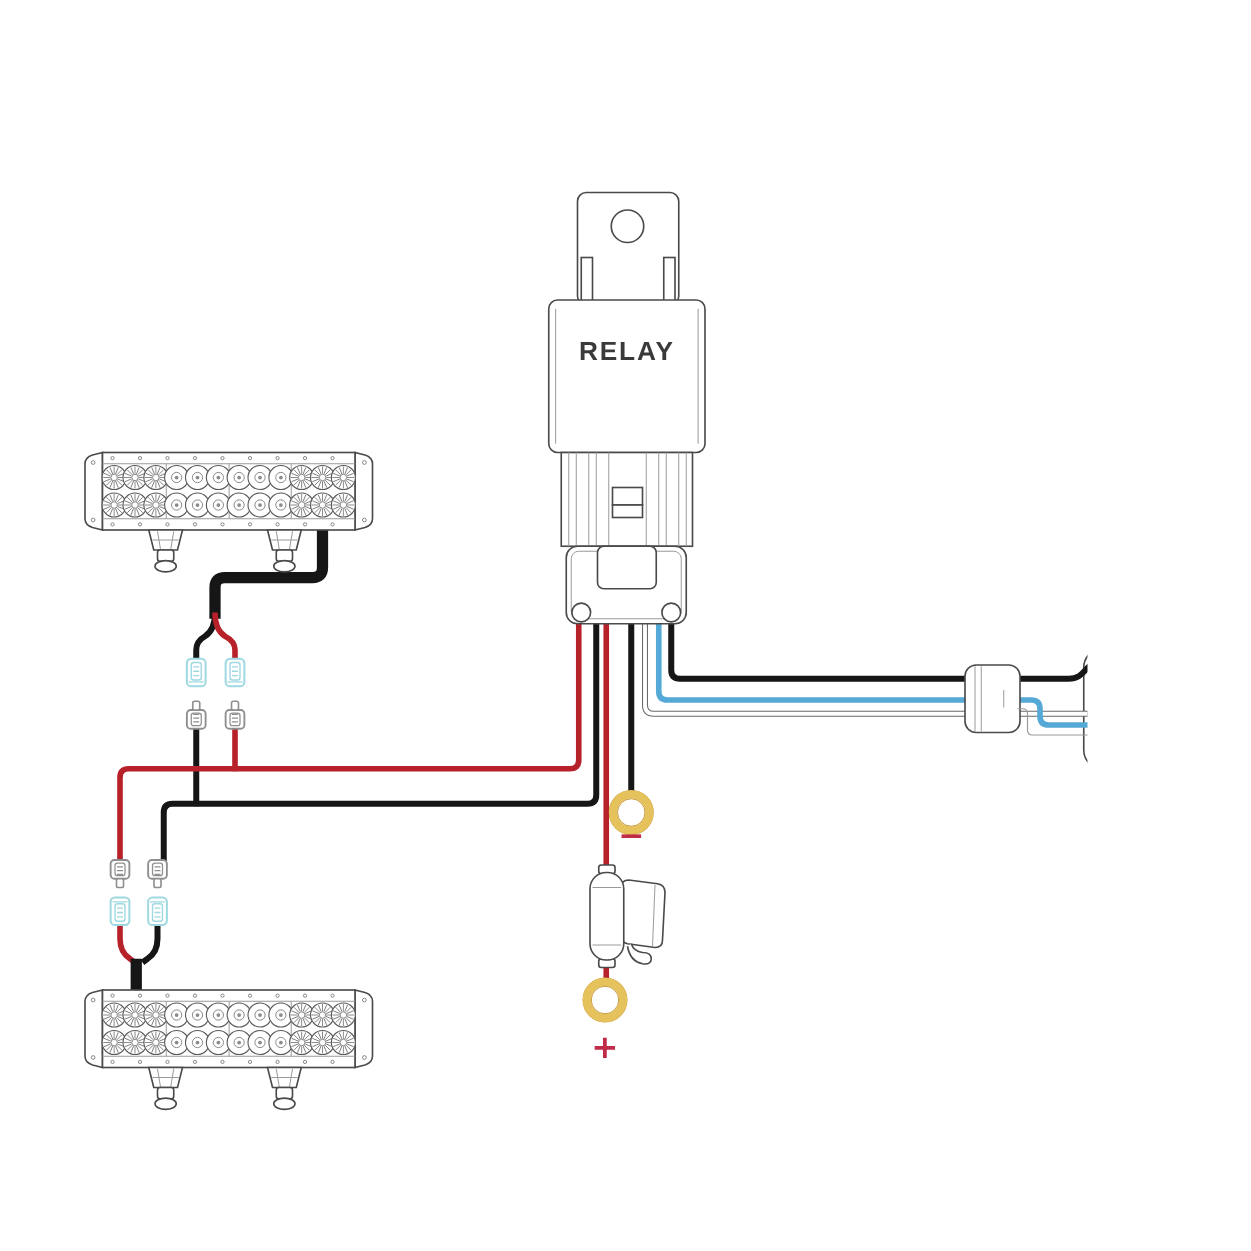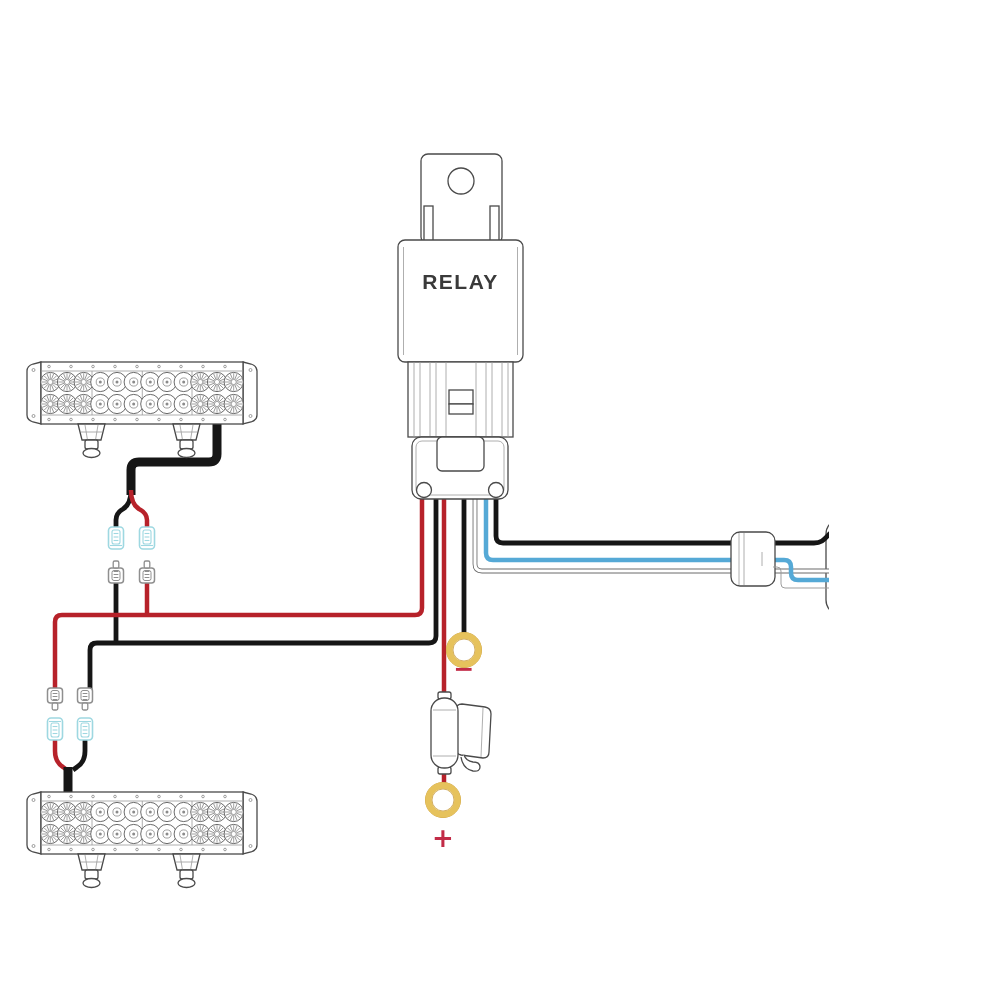--- a/index.html
+++ b/index.html
@@ -1,17 +1,17 @@
 <!DOCTYPE html>
 <html style="--page-bg: #ffffff; --wire-red: #b7222a; --wire-black: #161616; --wire-blue: #55a9d6; --wire-white-outline: #6a6a6a; --connector-female: #9ed8e1; --connector-male: #8f8f8f; --ring-gold: #e6c25c; --ring-gold-edge: #c89b3c; --outline-dark: #4a4a4a; --outline-light: #9a9a9a; --label-red: #c22b47; --led-detail: #7a7a7a;"><head>
 <meta charset="utf-8">
 <style>
   html,body{margin:0;padding:0;background:#fff;}
   #canvas{position:relative;width:829px;height:1001px;background:var(--page-bg,#fff);overflow:hidden;
-          font-family:"Liberation Sans",sans-serif;}
+          font-family:"Liberation Sans",sans-serif;margin-left:41px;}
   svg{position:absolute;left:0;top:0;}
   .lbl{position:absolute;text-align:center;user-select:none;}
   #relay-label{left:398px;top:270px;width:125px;font:bold 21px "Liberation Sans",sans-serif;
                letter-spacing:1.5px;color:#3a3a3a;}
   #neg-label{left:448px;top:654px;width:32px;font:bold 25px "DejaVu Sans",sans-serif;color:var(--label-red);}
   #pos-label{left:427px;top:823px;width:32px;font:bold 26px "DejaVu Sans",sans-serif;color:var(--label-red);}
 
   .oln{fill:#fff;stroke:var(--outline-dark);stroke-width:1.3;}
   .oln-thin{fill:none;stroke:var(--outline-light);stroke-width:.8;}
   .w-red{fill:none;stroke:var(--wire-red);stroke-width:4.5;}

